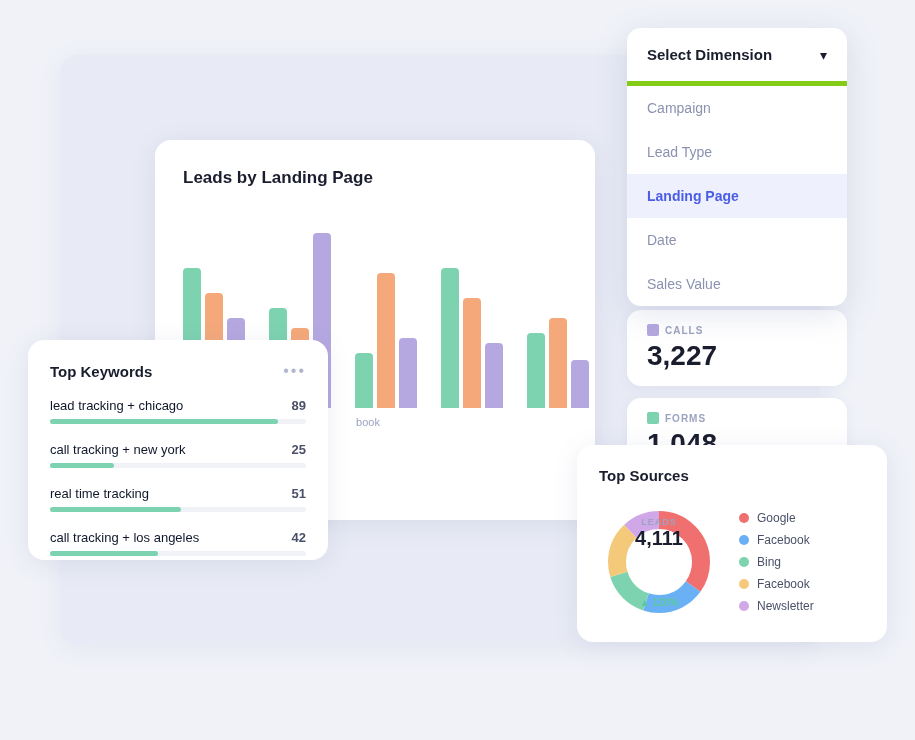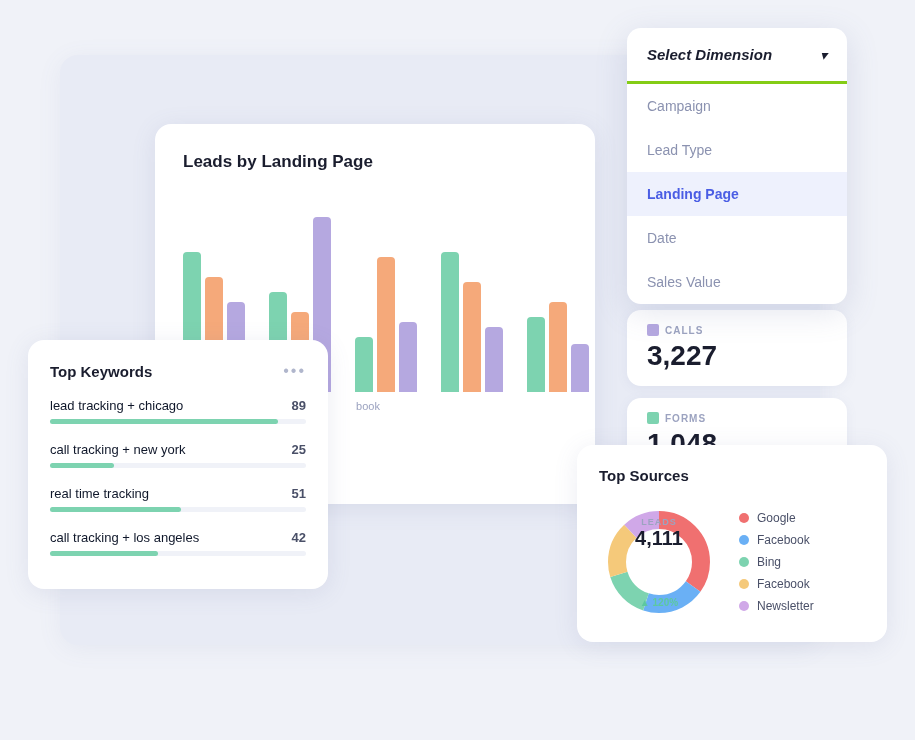--- a/index.html
+++ b/index.html
@@ -20,21 +20,21 @@
       width: 760px;
       height: 590px;
       background: #e8ebf5;
       border-radius: 18px;
       box-shadow: 0 4px 24px rgba(100,110,160,0.08);
     }
 
     
     .leads-card {
       position: absolute;
-      top: 124px;
+      top: 140px;
       left: 155px;
       width: 440px;
       height: 380px;
       background: #fff;
       border-radius: 16px;
       box-shadow: 0 4px 24px rgba(100,110,160,0.12);
       padding: 28px 28px 16px;
     }
     .leads-card-title {
       font-size: 17px;
@@ -79,23 +79,22 @@
       border-radius: 14px;
       box-shadow: 0 8px 32px rgba(100,110,160,0.18);
       z-index: 10;
       overflow: hidden;
     }
     .select-header {
       display: flex;
       align-items: center;
       justify-content: space-between;
       padding: 18px 20px;
-      border-bottom: 3px solid #84cc16;
+      border-bottom: 5px solid #84cc16;
       cursor: pointer;
-      font-style: italic;
     }
     .select-header-text {
       font-size: 15px;
       font-weight: 700;
       color: #1a1d2e;
     }
     .chevron-icon {
       font-size: 14px;
       color: #1a1d2e;
     }
@@ -149,21 +148,21 @@
 
     
     .keywords-card {
       position: absolute;
       top: 340px;
       left: 28px;
       width: 300px;
       background: #fff;
       border-radius: 16px;
       box-shadow: 0 4px 24px rgba(100,110,160,0.12);
-      padding: 22px 22px 33px;
+      padding: 22px 22px 4px;
       z-index: 5;
     }
     .keywords-header {
       display: flex;
       align-items: center;
       justify-content: space-between;
       margin-bottom: 18px;
     }
     .keywords-title {
       font-size: 15px;

